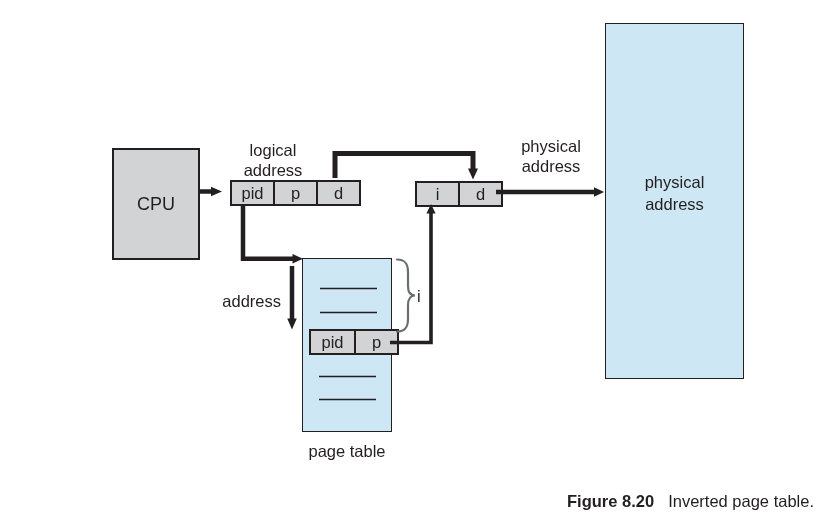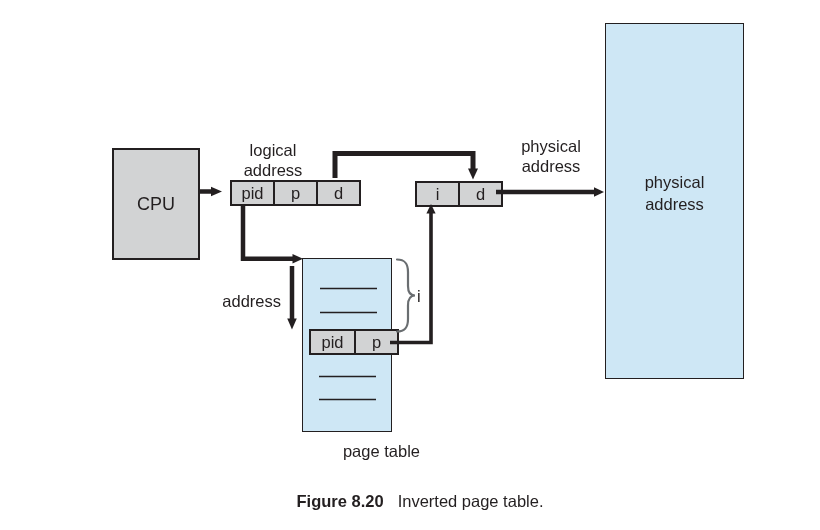--- a/index.html
+++ b/index.html
@@ -53,24 +53,24 @@
   .logical-row { left: 222px; top: 180px; }
   .physical-row { left: 407px; top: 181px; }
   .entry-row { left: 301px; top: 329px; z-index: 3; }
   .entry-row .cell:first-child { width: 47px; }
   
   .lbl { position: absolute; font-size: 16.5px; line-height: 20px; z-index: 2; }
   .lbl-logical  { left: 216px; top: 140px; width: 114px; text-align: center; }
   .lbl-physical { left: 494px; top: 136px; width: 114px; text-align: center; }
   .lbl-search   { left: 203px; top: 291px; width: 78px;  text-align: right; }
   .lbl-index    { left: 417px; top: 286px; }
-  .lbl-ptable   { left: 306px; top: 441px; width: 114px; text-align: right; }
+  .lbl-ptable   { left: 290px; top: 441px; width: 114px; text-align: center; }
   .caption {
     position: absolute; left: 26px; top: 492px; width: 788px;
-    text-align: center; font-size: 16.5px; z-index: 2;
+    text-align: right; font-size: 16.5px; z-index: 2;
   }
   .caption .fig { font-weight: bold; margin-right: 14px; }
   
   .overlay {
     position: absolute; left: 0; top: 0; width: 820px; height: 530px;
     z-index: 5; pointer-events: none;
   }
 </style>
 </head>
 <body>

